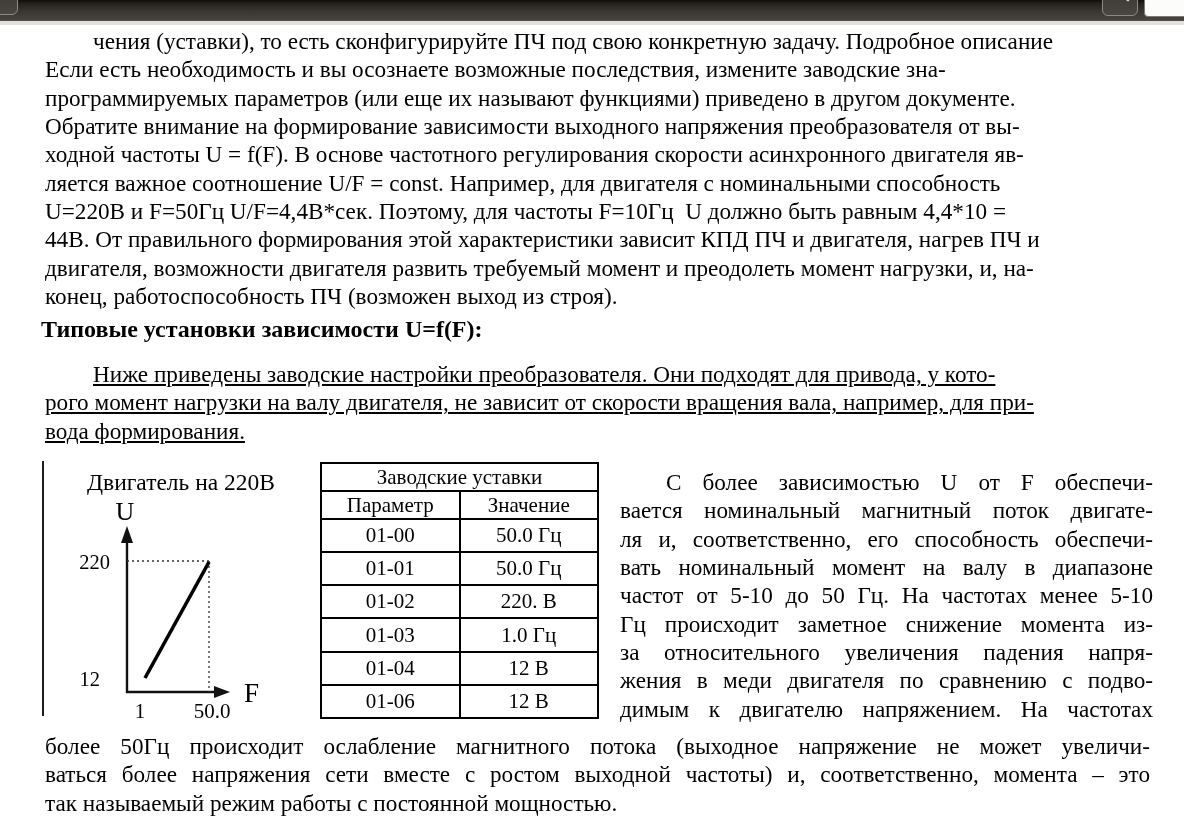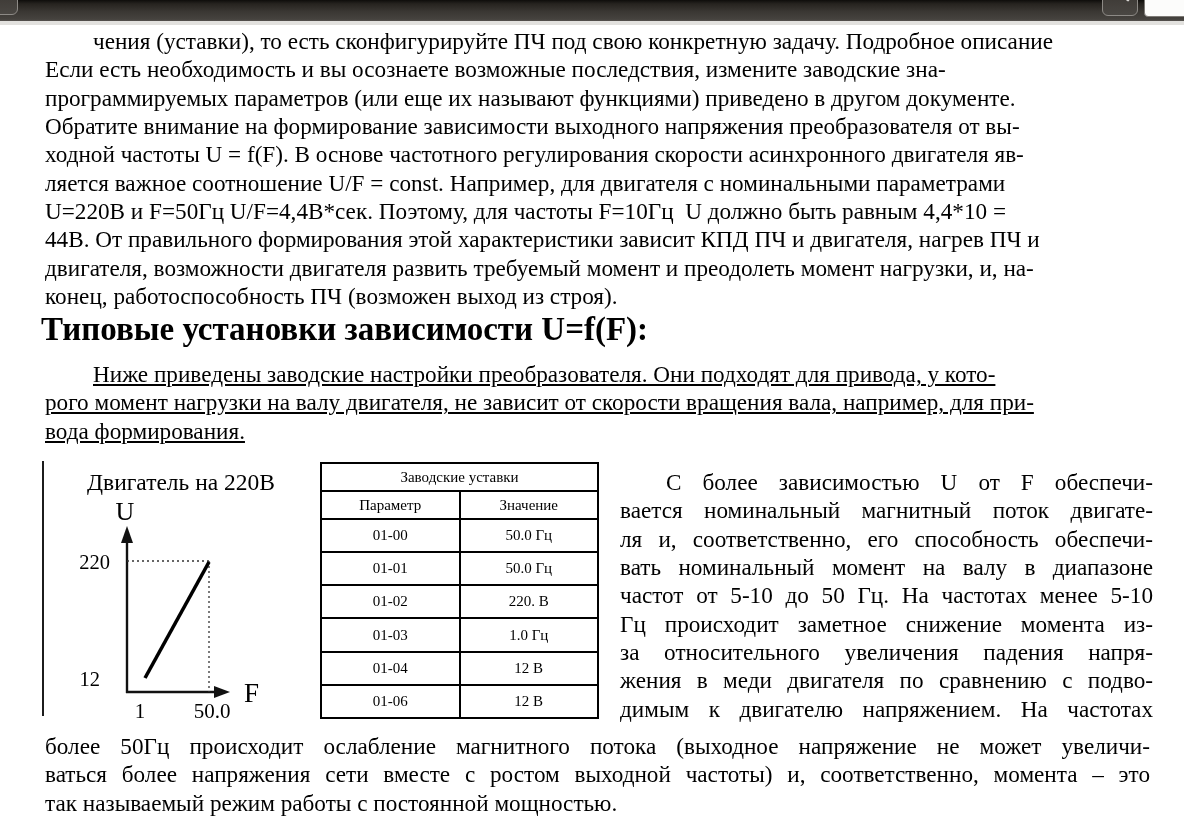--- a/index.html
+++ b/index.html
@@ -31,38 +31,38 @@
     background:#fcfcfb;border:1px solid #7d7a76;border-radius:4px;
     box-sizing:border-box;overflow:hidden;
   }
   
   .txtblock{position:absolute;font-size:23.2px;}
   .ln{white-space:pre;height:28.35px;line-height:28.35px;}
   .lnj{height:28.35px;line-height:28.35px;text-align:justify;text-align-last:justify;}
   .ind > :first-child{padding-left:48px;}
   .p1{left:45px;top:27px;width:1110px;}
   .heading{
-    position:absolute;left:41px;top:314px;font-size:33px;font-weight:bold;
+    position:absolute;left:41px;top:314px;font-size:24px;font-weight:bold;
     line-height:30px;white-space:pre;
   }
   .p2{left:45px;top:360px;width:1110px;text-decoration:underline;}
   .p3{left:45px;top:732px;width:1105px;}
   .p3 > :last-child{text-align:left;text-align-last:left;white-space:pre;}
   
   .changebar{position:absolute;left:42px;top:461px;width:2px;height:255px;background:#1c1c1c;}
   .graph-svg{position:absolute;left:40px;top:450px;}
   .graph-svg text{font-family:"Liberation Serif","DejaVu Serif",serif;fill:#000;}
   
   .settings-table{
     position:absolute;left:320px;top:462px;width:279px;height:257px;
     border-collapse:collapse;table-layout:fixed;
   }
   .settings-table th,.settings-table td{
     border:2px solid #000;text-align:center;vertical-align:middle;
-    font-size:15px;font-weight:normal;padding:0;height:26px;
+    font-size:21px;font-weight:normal;padding:0;height:26px;
   }
   
   .rcol{left:620px;top:468px;width:533px;}
   .rcol > :first-child{padding-left:46px;}
 </style>
 </head>
 <body>
 
 <div class="toolbar">
   <div class="tb-btn tb-btn-left"></div>
@@ -77,21 +77,21 @@
     
   </div>
 </div>
 
 <div class="txtblock p1 ind">
     <div class="ln">чения (уставки), то есть сконфигурируйте ПЧ под свою конкретную задачу. Подробное описание</div>
     <div class="ln">Если есть необходимость и вы осознаете возможные последствия, измените заводские зна-</div>
     <div class="ln">программируемых параметров (или еще их называют функциями) приведено в другом документе.</div>
     <div class="ln">Обратите внимание на формирование зависимости выходного напряжения преобразователя от вы-</div>
     <div class="ln">ходной частоты U = f(F). В основе частотного регулирования скорости асинхронного двигателя яв-</div>
-    <div class="ln">ляется важное соотношение U/F = const. Например, для двигателя с номинальными параметрами</div>
+    <div class="ln">ляется важное соотношение U/F = const. Например, для двигателя с номинальными способность</div>
     <div class="ln">U=220В и F=50Гц U/F=4,4В*сек. Поэтому, для частоты F=10Гц  U должно быть равным 4,4*10 =</div>
     <div class="ln">44В. От правильного формирования этой характеристики зависит КПД ПЧ и двигателя, нагрев ПЧ и</div>
     <div class="ln">двигателя, возможности двигателя развить требуемый момент и преодолеть момент нагрузки, и, на-</div>
     <div class="ln">конец, работоспособность ПЧ (возможен выход из строя).</div>
   </div>
 
 <div class="heading">Типовые установки зависимости U=f(F):</div>
 
 <div class="txtblock p2 ind">
     <div class="ln">Ниже приведены заводские настройки преобразователя. Они подходят для привода, у кото-</div>

